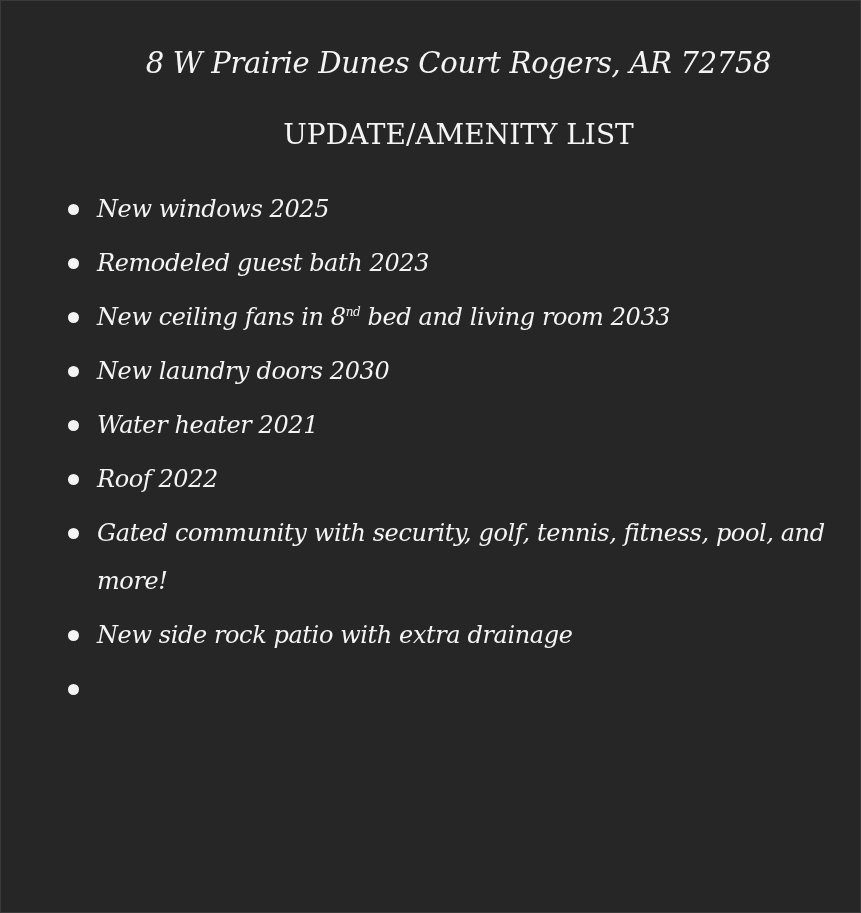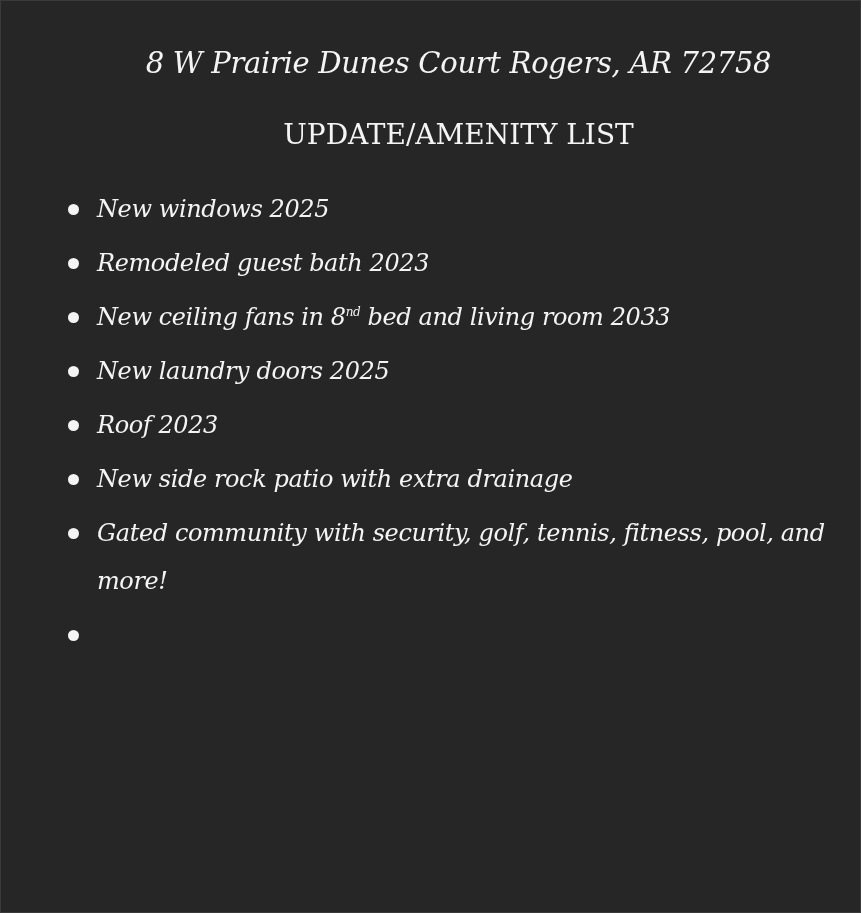--- a/index.html
+++ b/index.html
@@ -89,31 +89,35 @@
     <li class="item">
       <span class="bullet"></span>
       <span>Remodeled guest bath 2023</span>
     </li>
     <li class="item">
       <span class="bullet"></span>
       <span>New ceiling fans in 8</span><span class="sup">nd</span><span> bed and living room 2033</span>
     </li>
     <li class="item">
       <span class="bullet"></span>
-      <span>New laundry doors 2025</span>
+      <span>New laundry doors 2030</span>
     </li>
     <li class="item">
       <span class="bullet"></span>
-      <span>Roof 2023</span>
+      <span>Water heater 2021</span>
+    </li>
+    <li class="item">
+      <span class="bullet"></span>
+      <span>Roof 2022</span>
+    </li>
+    <li class="item">
+      <span class="bullet"></span>
+      <span>Gated community with security, golf, tennis, fitness, pool, and more!</span>
     </li>
     <li class="item">
       <span class="bullet"></span>
       <span>New side rock patio with extra drainage</span>
-    </li>
-    <li class="item">
-      <span class="bullet"></span>
-      <span>Gated community with security, golf, tennis, fitness, pool, and more!</span>
     </li>
     <li class="item">
       <span class="bullet"></span>
     </li>
   </ul>
 </div>
 
 </body></html>

